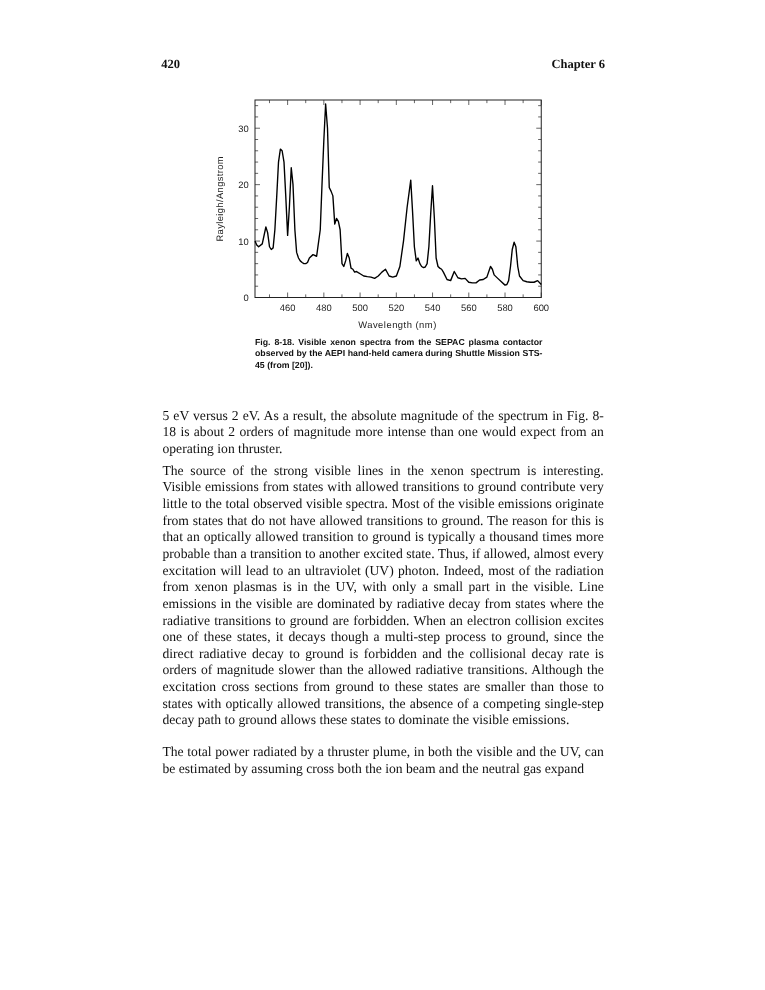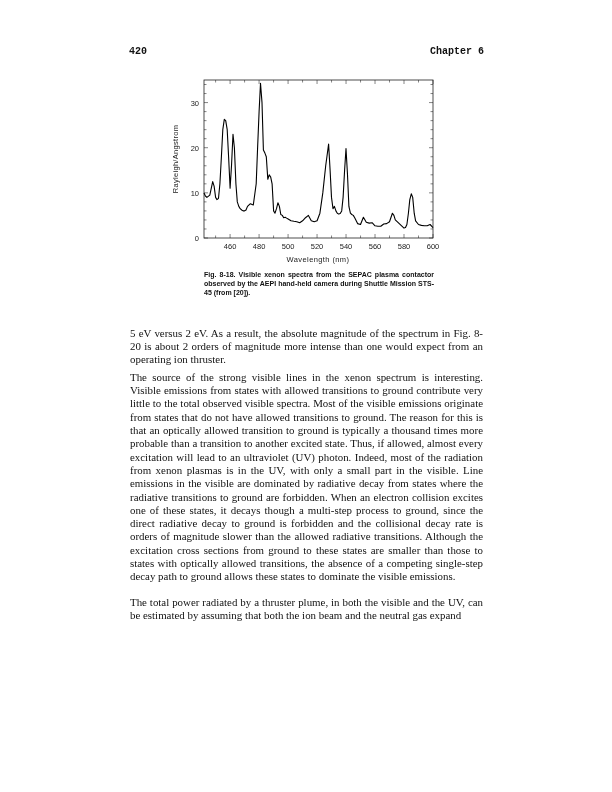--- a/index.html
+++ b/index.html
@@ -1,17 +1,17 @@
 <!DOCTYPE html>
 <html><head>
 <meta charset="utf-8">
 <style>
   html, body { margin:0; padding:0; background:#fff; }
   body { width:612px; height:792px; position:relative; overflow:hidden; color:#111; }
-  .hdr { position:absolute; top:46px; font-family:Liberation Mono, monospace; font-weight:bold; font-size:10px; }
+  .hdr { position:absolute; top:46px; font-family:Liberation Serif, serif; font-weight:bold; font-size:10px; }
   #page-num { left:129px; }
   #chapter { right:128px; }
   #chart { position:absolute; left:160px; top:70px; width:290px; height:200px; }
   .tick-lbl { font-family:"Liberation Sans", sans-serif; font-size:7.5px; fill:#222; }
   .caption { position:absolute; left:204px; top:270px; width:230px; font-family:"Liberation Sans", sans-serif; font-weight:bold; font-size:7px; line-height:9px; text-align:justify; }
   .body-text { position:absolute; left:130px; width:353px; font-family:"Liberation Serif", serif; font-size:10.9px; line-height:13.3px; text-align:justify; }
   #p1 { top:316px; }
   #p2 { top:360px; }
   #p3 { top:585px; }
 </style>
@@ -107,15 +107,15 @@
       <text x="199" y="195.85714285714286" text-anchor="end" class="tick-lbl">10</text>
       <text x="199" y="150.71428571428572" text-anchor="end" class="tick-lbl">20</text>
       <text x="199" y="105.57142857142858" text-anchor="end" class="tick-lbl">30</text>
     </g>
   <text id="xlabel" class="tick-lbl" x="318" y="262" text-anchor="middle" style="letter-spacing:0.4px">Wavelength (nm)</text>
   <text id="ylabel" class="tick-lbl" x="178" y="159" text-anchor="middle" transform="rotate(-90 178 159)" style="letter-spacing:0.3px">Rayleigh/Angstrom</text>
 </svg>
 
 <div class="caption">Fig. 8-18. Visible xenon spectra from the SEPAC plasma contactor observed by the AEPI hand-held camera during Shuttle Mission STS-45 (from [20]).</div>
 
-<p class="body-text" id="p1">5 eV versus 2 eV. As a result, the absolute magnitude of the spectrum in Fig. 8-20 is about 2 orders of magnitude more intense than one would expect from an operating ion thruster.</p>
+<p class="body-text" id="p1">5 eV versus 2 eV. As a result, the absolute magnitude of the spectrum in Fig. 8-18 is about 2 orders of magnitude more intense than one would expect from an operating ion thruster.</p>
 <p class="body-text" id="p2">The source of the strong visible lines in the xenon spectrum is interesting. Visible emissions from states with allowed transitions to ground contribute very little to the total observed visible spectra. Most of the visible emissions originate from states that do not have allowed transitions to ground. The reason for this is that an optically allowed transition to ground is typically a thousand times more probable than a transition to another excited state. Thus, if allowed, almost every excitation will lead to an ultraviolet (UV) photon. Indeed, most of the radiation from xenon plasmas is in the UV, with only a small part in the visible. Line emissions in the visible are dominated by radiative decay from states where the radiative transitions to ground are forbidden. When an electron collision excites one of these states, it decays though a multi-step process to ground, since the direct radiative decay to ground is forbidden and the collisional decay rate is orders of magnitude slower than the allowed radiative transitions. Although the excitation cross sections from ground to these states are smaller than those to states with optically allowed transitions, the absence of a competing single-step decay path to ground allows these states to dominate the visible emissions.</p>
-<p class="body-text" id="p3">The total power radiated by a thruster plume, in both the visible and the UV, can be estimated by assuming that both the ion beam and the neutral gas expand</p>
+<p class="body-text" id="p3">The total power radiated by a thruster plume, in both the visible and the UV, can be estimated by assuming cross both the ion beam and the neutral gas expand</p>
 
 </body></html>

